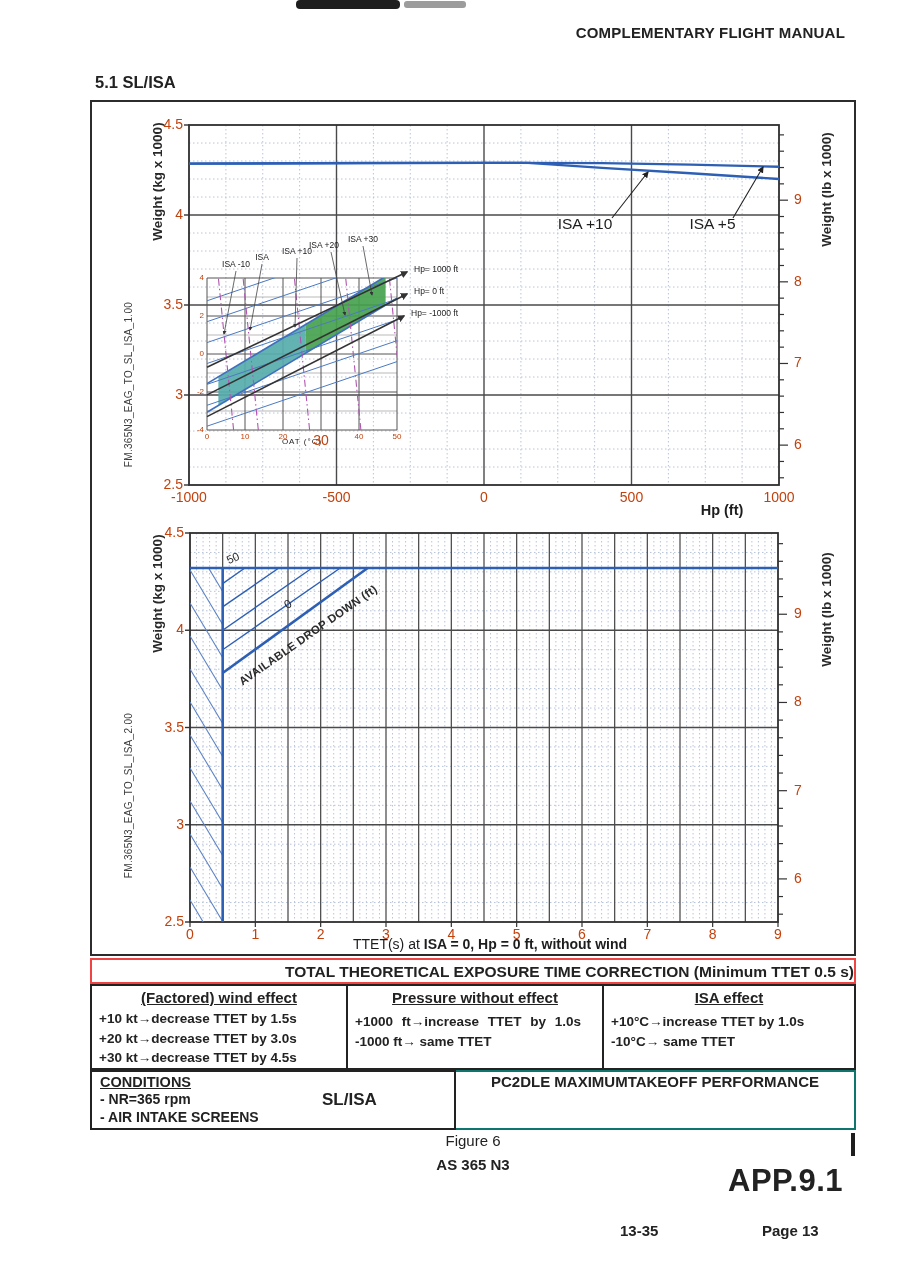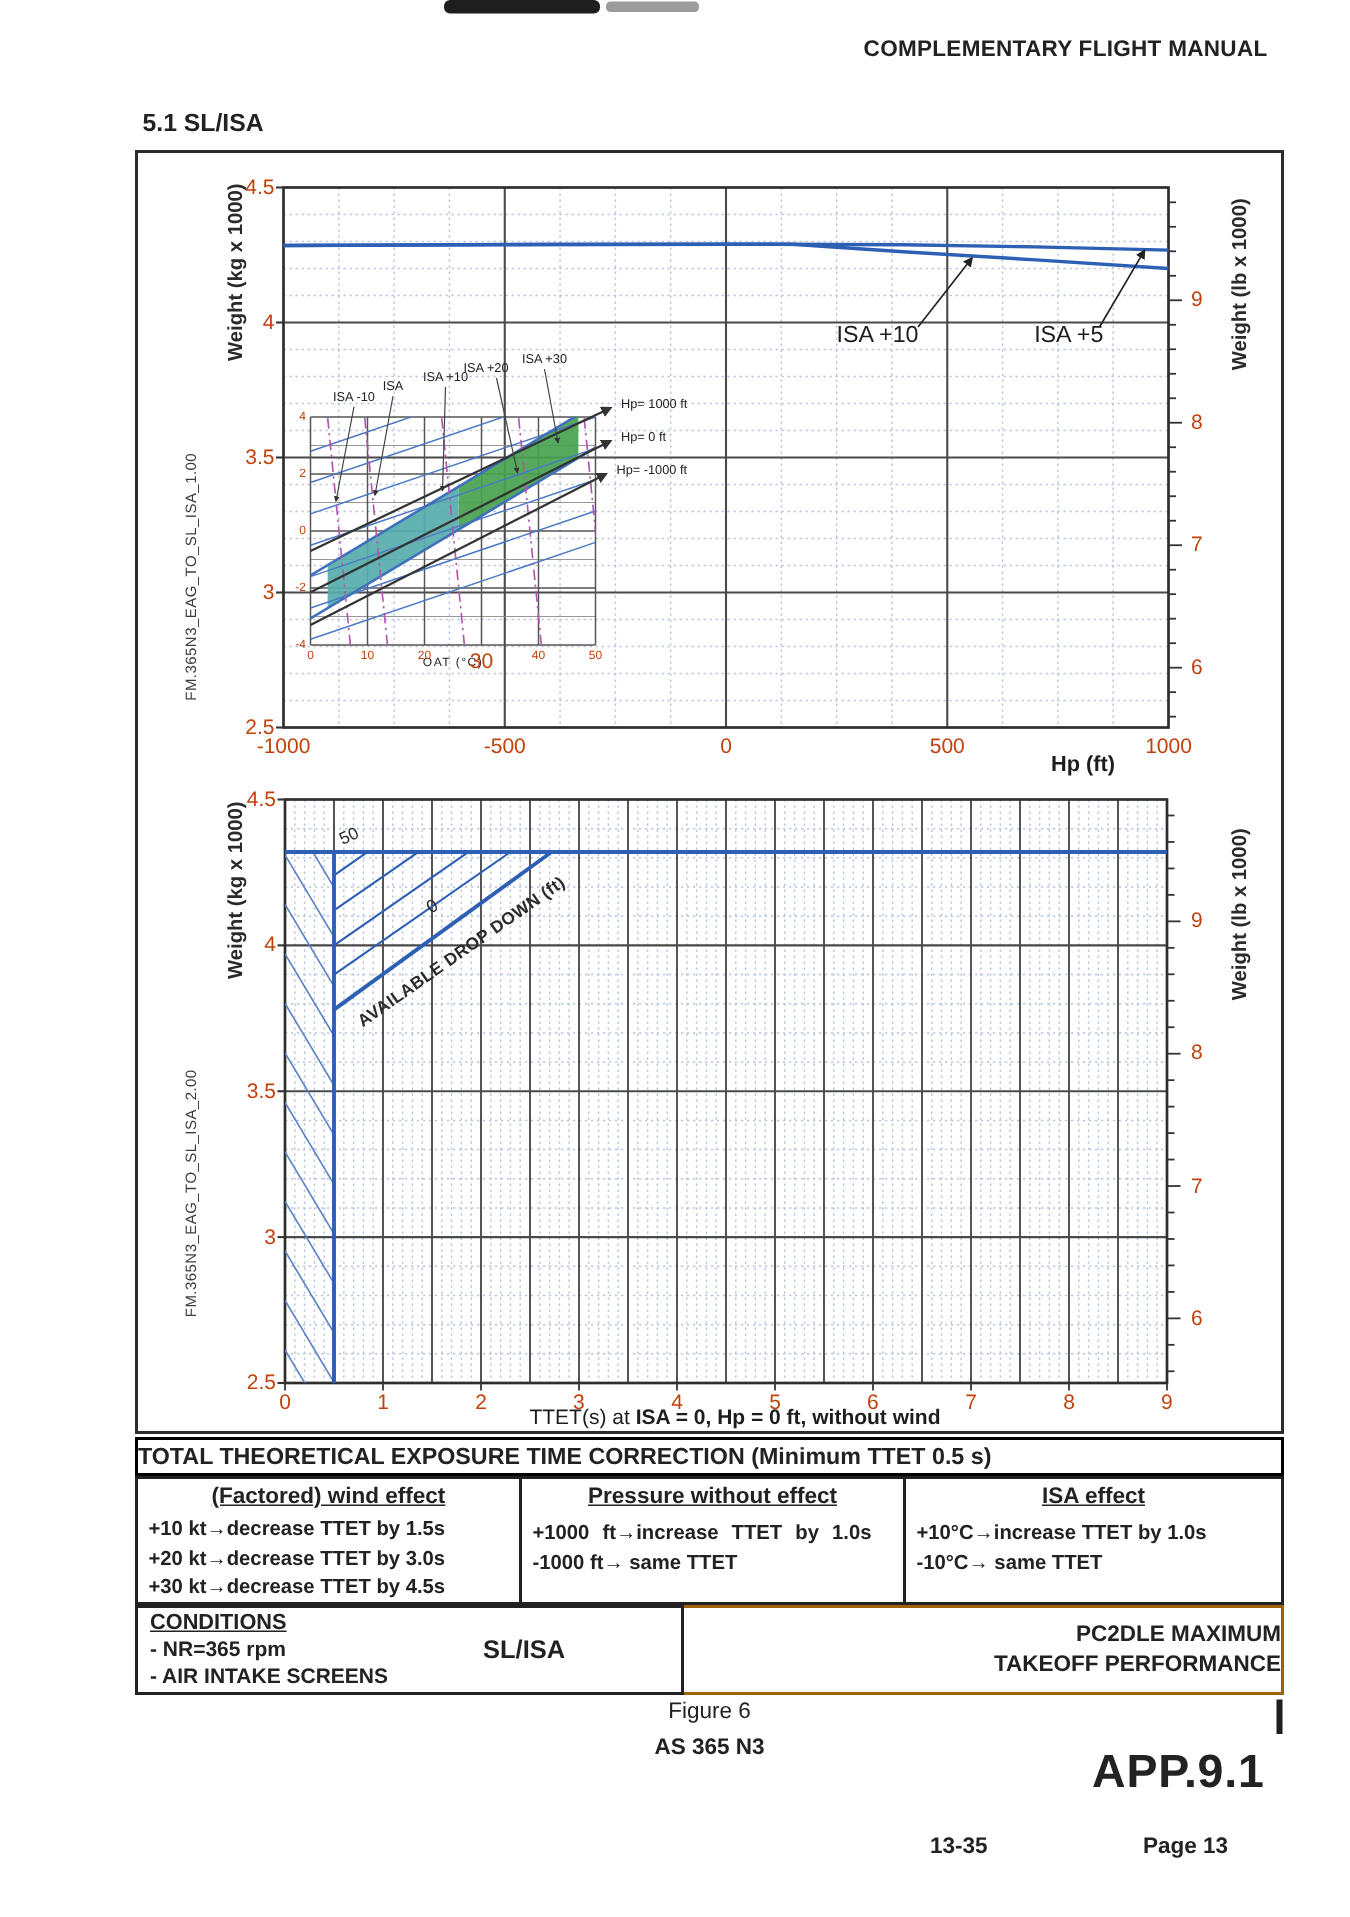--- a/index.html
+++ b/index.html
@@ -11,32 +11,32 @@
   .box{position:absolute;border:2px solid #2c2c2c;background:#fff;box-sizing:border-box;}
   .hdr-right{position:absolute;top:24px;right:55px;font-size:15px;font-weight:bold;letter-spacing:.2px;}
   .h1{position:absolute;left:95px;top:44px;font-size:21px;font-weight:bold;}
   .h2{position:absolute;left:95px;top:73px;font-size:16.5px;font-weight:bold;}
   .axis-label{font-size:13.5px;font-weight:600;color:#2a2a2a;}
   .watermark{font-size:10px;color:#3c3c3c;letter-spacing:.3px;}
   .curve-label{position:absolute;font-size:15.5px;color:#1d1d1d;text-align:center;}
   .inset-lbl{position:absolute;font-size:8.5px;color:#222;white-space:nowrap;}
   .dd-lbl{position:absolute;color:#2b2b2b;text-align:center;white-space:nowrap;}
   .xlabel{position:absolute;font-size:14px;text-align:center;color:#1d1d1d;}
-  .tbl-title{position:absolute;left:90px;top:958px;width:766px;height:26px;border:2px solid #000000;
-             box-sizing:border-box;text-align:left;font-size:15.5px;font-weight:bold;line-height:23px;}
+  .tbl-title{position:absolute;left:90px;top:958px;width:766px;height:26px;border:2px solid #ef4444;
+             box-sizing:border-box;text-align:right;font-size:15.5px;font-weight:bold;line-height:23px;}
   .tbl-row{position:absolute;left:90px;top:984px;width:766px;height:86px;display:flex;box-sizing:border-box;}
   .tbl-cell{border:2px solid #222;border-top-width:2px;box-sizing:border-box;margin-left:-2px;
             padding:2px 7px 2px 7px;background:#fff;}
   .tbl-cell:first-child{margin-left:0;}
   .cell-h{text-align:center;font-size:15px;font-weight:bold;text-decoration:underline;margin:1px 0 3px 0;}
   .cell-line{font-size:13.5px;font-weight:bold;line-height:1.45;}
   .cond-row{position:absolute;left:90px;top:1070px;width:766px;height:60px;display:flex;box-sizing:border-box;}
   .cond-left{width:366px;border:2px solid #222;box-sizing:border-box;padding:2px 8px;position:relative;}
-  .cond-right{flex:1;border:2px solid #a16207;border-left-width:2px;margin-left:-2px;box-sizing:border-box;
-              display:flex;flex-direction:column;justify-content:center;text-align:right;}
+  .cond-right{flex:1;border:2px solid #0f766e;border-left-width:2px;margin-left:-2px;box-sizing:border-box;
+              display:flex;flex-direction:row;justify-content:center;text-align:center;}
   .cond-h{font-size:14.5px;font-weight:bold;text-decoration:underline;}
   .cond-i{font-size:14px;font-weight:600;line-height:1.3;}
   .slisa{position:absolute;left:230px;top:18px;font-size:17px;font-weight:bold;}
   .pc2{font-size:15px;font-weight:bold;line-height:1.35;}
   .fig-cap{position:absolute;left:323px;width:300px;text-align:center;font-size:15px;}
   .app{position:absolute;right:57px;top:1163px;font-size:31px;font-weight:bold;letter-spacing:.5px;}
   .foot{position:absolute;top:1222px;font-size:15px;font-weight:bold;}
   .artifact{position:absolute;background:#1e1e1e;}
   svg{position:absolute;overflow:visible;}
 </style>

